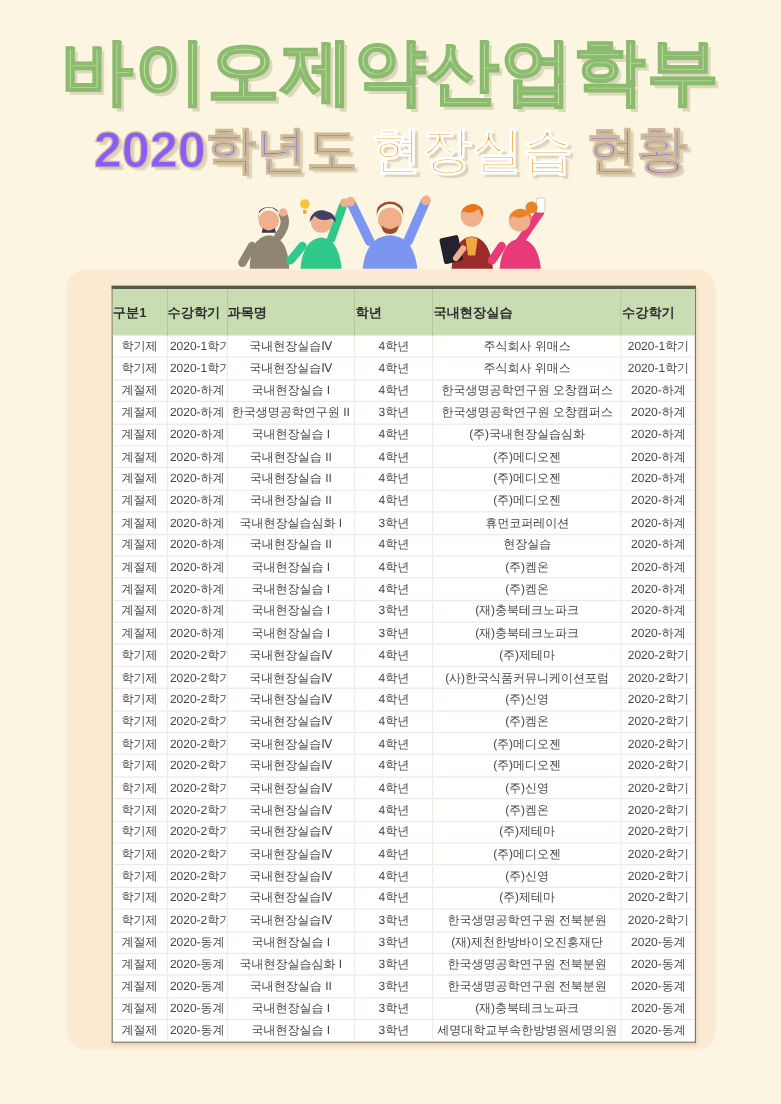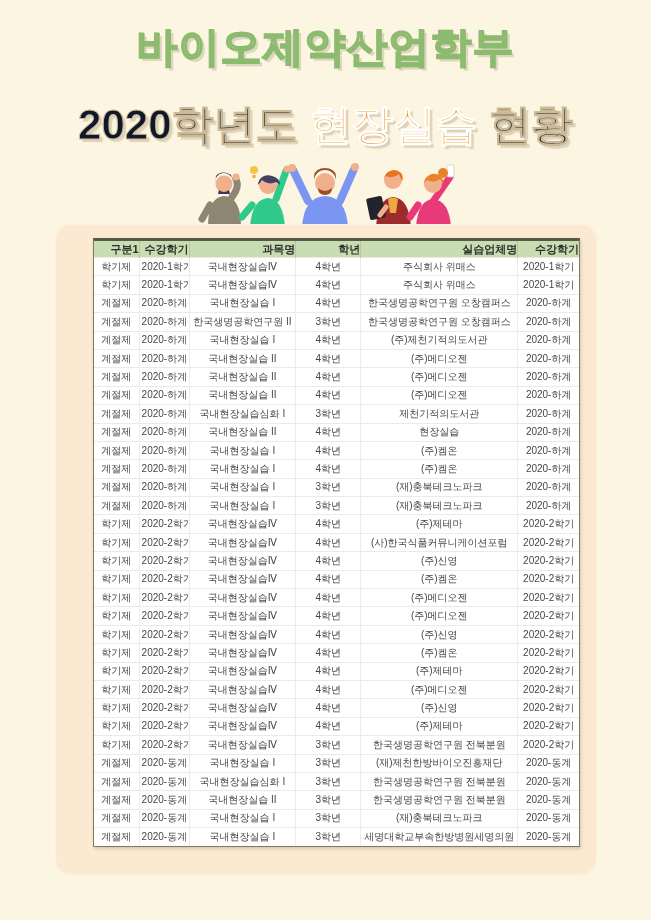--- a/index.html
+++ b/index.html
@@ -4,32 +4,32 @@
 <style>
   html,body{margin:0;padding:0;}
   body{
     width:651px;height:920px;position:relative;overflow:hidden;
     background:#fbf5e1;
     font-family:"Liberation Sans","DejaVu Sans",sans-serif;
   }
   
   .main-title{
     position:absolute;top:20px;left:0;right:0;text-align:center;
-    font-size:41px;font-weight:800;letter-spacing:1px;
+    font-size:60px;font-weight:800;letter-spacing:1px;
     color:#bce0a0;
     -webkit-text-stroke:1.5px #8cba6e;
     text-shadow:3px 3px 0 rgba(150,145,105,0.30);
     white-space:nowrap;
   }
   .subtitle{
     position:absolute;top:97px;left:0;right:0;text-align:center;
     font-size:42px;font-weight:800;letter-spacing:0px;white-space:nowrap;
   }
   .subtitle .white-part{
-    color:#0f172a;
+    color:#8b5cf6;
     -webkit-text-stroke:1px #cdbb98;
     text-shadow:3px 3px 1px rgba(170,150,110,0.35);
   }
   .subtitle .orange-part{
     color:#f49c1e;
     -webkit-text-stroke:1px #ffffff;
     text-shadow:3px 3px 1px rgba(170,150,110,0.35);
   }
   
   .illustration{
@@ -47,24 +47,24 @@
     position:absolute;top:238px;left:93px;width:485px;
     background:#ffffff;
     border:1px solid #7d7b64;
     border-top:3px solid #565948;
     box-shadow:1px 2px 3px rgba(120,100,60,0.25);
   }
   table{width:100%;border-collapse:collapse;table-layout:fixed;}
   col.c1{width:9.3%}col.c2{width:10.3%}col.c3{width:22%}
   col.c4{width:13.4%}col.c5{width:32.4%}col.c6{width:12.6%}
   thead th{
-    height:16px;background:#c9ddb3;
+    height:38px;background:#c9ddb3;
     font-size:11px;font-weight:700;color:#2f2f2f;
     border-right:1px solid rgba(130,155,100,0.30);
-    text-align:right;padding:0;
+    text-align:left;padding:0;
   }
   thead th:last-child{border-right:none;}
   tbody td{
     height:17.4px;padding:0 2px;
     font-size:10px;color:#464646;text-align:center;
     border-top:1px solid #f3e7e2;
     border-right:1px solid #f1ece2;
     overflow:hidden;white-space:nowrap;
   }
   tbody td:last-child{border-right:none;}
@@ -143,21 +143,21 @@
         <col class="c4">
         <col class="c5">
         <col class="c6">
     </colgroup>
     <thead>
       <tr>
         <th>구분1</th>
         <th>수강학기</th>
         <th>과목명</th>
         <th>학년</th>
-        <th>실습업체명</th>
+        <th>국내현장실습</th>
         <th>수강학기</th>
       </tr>
     </thead>
     <tbody id="table-body">
         <tr>
           <td>학기제</td>
           <td>2020-1학기</td>
           <td>국내현장실습Ⅳ</td>
           <td>4학년</td>
           <td>주식회사 위매스</td>
@@ -185,21 +185,21 @@
           <td>한국생명공학연구원 II</td>
           <td>3학년</td>
           <td>한국생명공학연구원 오창캠퍼스</td>
           <td>2020-하계</td>
         </tr>
         <tr>
           <td>계절제</td>
           <td>2020-하계</td>
           <td>국내현장실습 I</td>
           <td>4학년</td>
-          <td>(주)제천기적의도서관</td>
+          <td>(주)국내현장실습심화</td>
           <td>2020-하계</td>
         </tr>
         <tr>
           <td>계절제</td>
           <td>2020-하계</td>
           <td>국내현장실습 II</td>
           <td>4학년</td>
           <td>(주)메디오젠</td>
           <td>2020-하계</td>
         </tr>
@@ -217,21 +217,21 @@
           <td>국내현장실습 II</td>
           <td>4학년</td>
           <td>(주)메디오젠</td>
           <td>2020-하계</td>
         </tr>
         <tr>
           <td>계절제</td>
           <td>2020-하계</td>
           <td>국내현장실습심화 I</td>
           <td>3학년</td>
-          <td>제천기적의도서관</td>
+          <td>휴먼코퍼레이션</td>
           <td>2020-하계</td>
         </tr>
         <tr>
           <td>계절제</td>
           <td>2020-하계</td>
           <td>국내현장실습 II</td>
           <td>4학년</td>
           <td>현장실습</td>
           <td>2020-하계</td>
         </tr>

